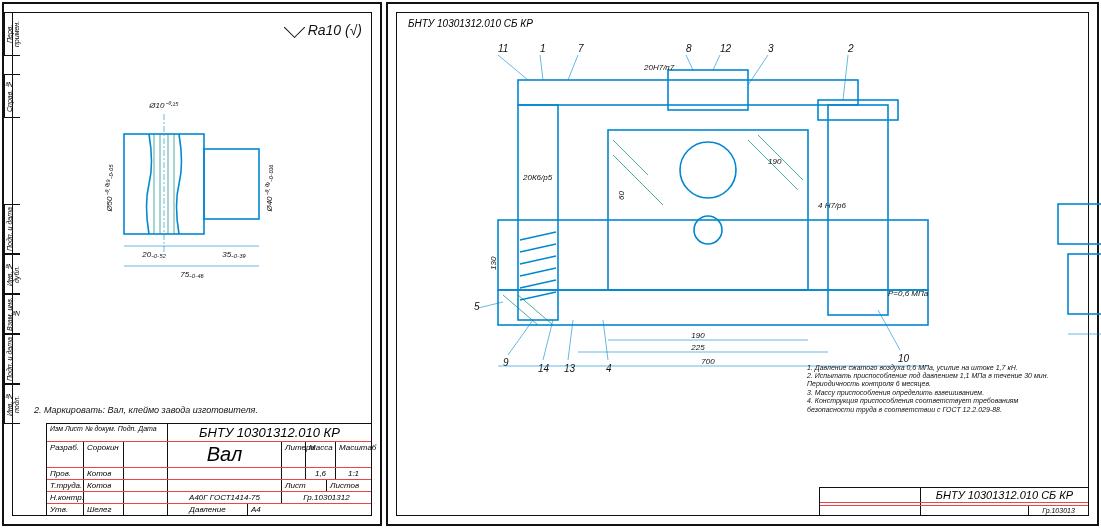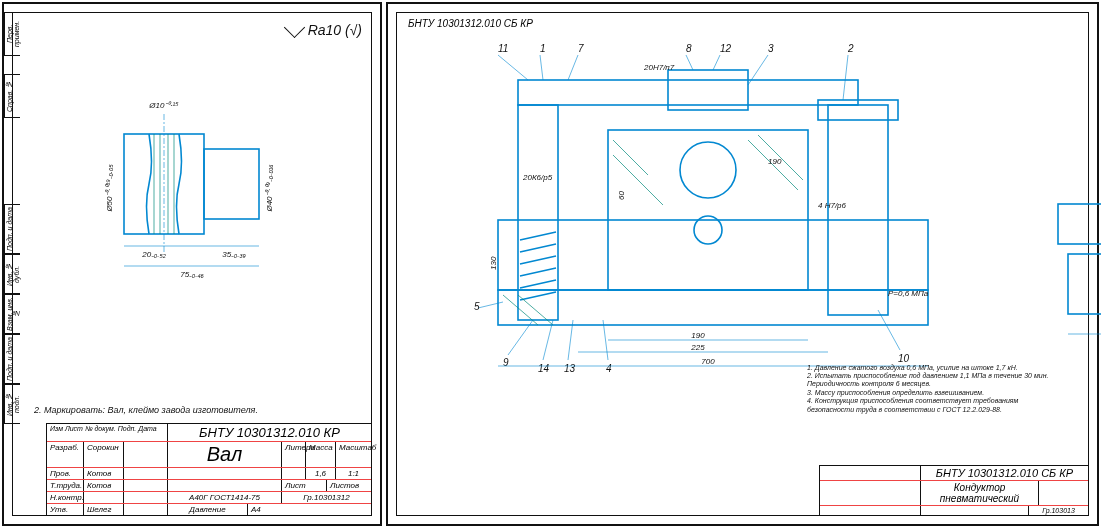--- a/index.html
+++ b/index.html
@@ -235,24 +235,20 @@
       <div>4. Конструкция приспособления соответствует требованиям безопасности труда в соответствии с ГОСТ 12.2.029-88.</div>
     </div>
 
     <div class="title-block2">
       <div class="tb-row">
           <div class="tb-c" style="width:100px"></div>
           <div class="tb-c" style="flex:1;text-align:center;font-size:11px">БНТУ 10301312.010 СБ КР</div>
         </div>
       <div class="tb-row">
         <div class="tb-c" style="width:100px"></div>
-        <div class="tb-c" style="flex:1;text-align:center;font-size:10px">
-          <div>Кондуктор</div>
-          <div>пневматический</div>
-        </div>
         <div class="tb-c" style="width:50px"></div>
       </div>
       <div class="tb-row">
           <div class="tb-c" style="width:100px"></div>
           <div class="tb-c" style="flex:1"></div>
           <div class="tb-c" style="width:60px;text-align:center">Гр.103013</div>
         </div>
     </div>
   </div>
 

